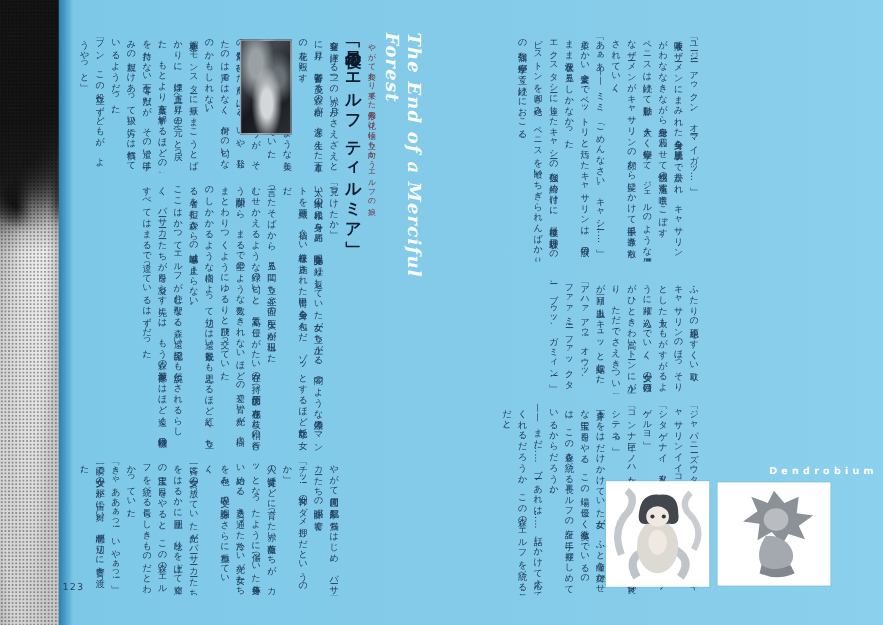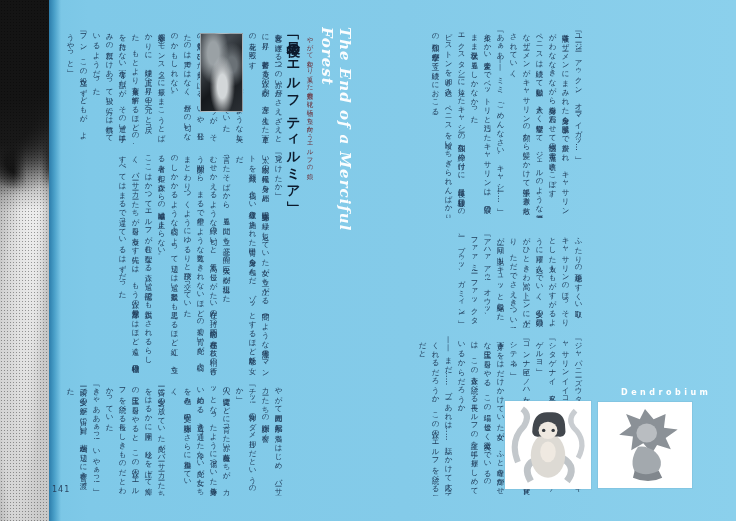--- a/index.html
+++ b/index.html
@@ -39,21 +39,21 @@
   .inset-photo{position:absolute;left:200px;top:33px;width:43px;height:79px;
     border:1px solid rgba(230,243,250,.6);box-sizing:border-box;background-color:#1b1e22;
     background-image:
       radial-gradient(ellipse at 52% 68%, #d3d7d9 0 16%, transparent 42%),
       radial-gradient(ellipse at 30% 25%, #9aa1a5 0 14%, transparent 38%),
       radial-gradient(ellipse at 75% 40%, #6a7176 0 12%, transparent 34%),
       linear-gradient(135deg,#41474d 0 28%,#15181c 58%,#2b3035 100%);}
   .illus-box{position:absolute;background:#ffffff;box-shadow:0 0 0 1px rgba(110,170,200,.25);}
   .illus-box svg{display:block;width:100%;height:100%;}
   .brand{position:absolute;color:#ffffff;font-size:8px;font-weight:bold;
-    letter-spacing:3.5px;}
+    letter-spacing:3.5px;margin-left:20px;}
   .pagenum{position:absolute;color:#2a4460;font-size:8px;letter-spacing:1px;}
 </style>
 </head>
 <body>
 
 <div id="stage">
 
   <div class="art-strip"></div>
   <div class="gutter"></div>
 
@@ -113,15 +113,15 @@
   </div>
   <div class="illus-box" style="left:598px;top:402px;width:94px;height:86px;">
     <svg viewBox="0 0 100 100">
       <path d="M50,8 L60,20 L74,14 L72,30 L88,32 L74,42 L80,55 L64,50 L58,60 L48,48 L34,56 L36,40 L20,38 L34,28 L28,14 L44,20 Z" fill="#8b9197"></path>
       <ellipse cx="52" cy="36" rx="12" ry="11" fill="#b9bdc1"></ellipse>
       <path d="M42,52 Q30,70 40,84 Q52,92 64,82 Q74,70 62,58 Q52,50 42,52 Z" fill="#a3a9ae"></path>
       <path d="M38,80 Q50,88 66,80 L70,88 Q54,96 36,88 Z" fill="#81878d"></path>
     </svg>
   </div>
 
-  <div class="pagenum" style="left:52px;top:485px;">141</div>
+  <div class="pagenum" style="left:52px;top:485px;">123</div>
 
 </div>
 
 </body></html>

